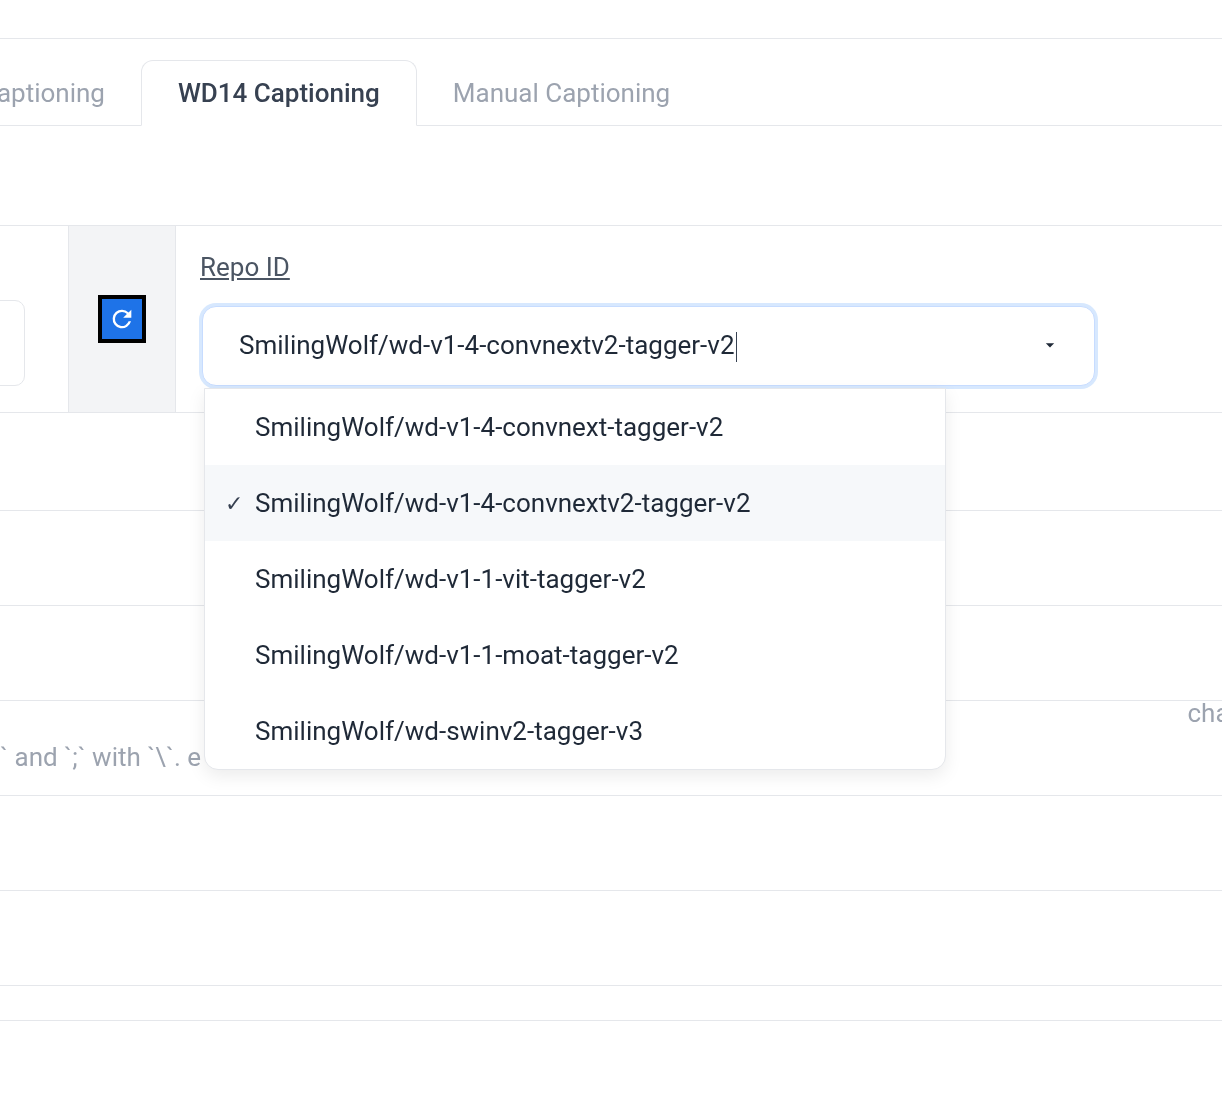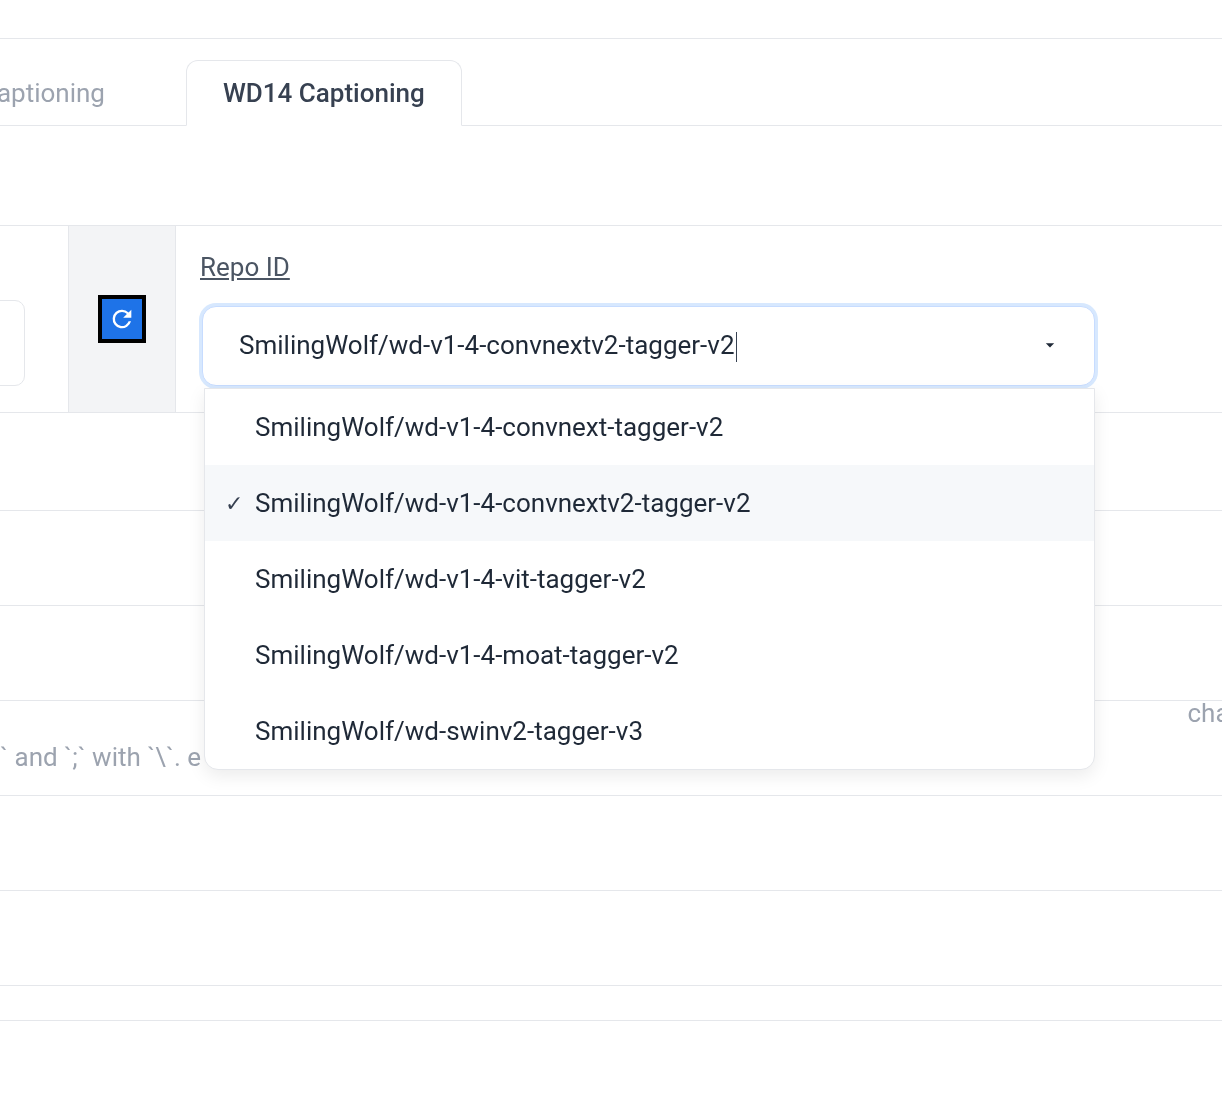--- a/index.html
+++ b/index.html
@@ -33,21 +33,20 @@
   .tab {
     height: 66px;
     padding: 0 36px;
     display: flex;
     align-items: center;
     font-size: 26px;
     color: #9ca3af;
     cursor: pointer;
     position: relative;
     bottom: -1px;
-    margin-left: 45px;
   }
   .tab.tab-first { padding-left: 0; padding-right: 36px; margin-left: -20px; }
   .tab.active {
     color: #374151;
     font-weight: 500;
     border: 1px solid #e5e7eb;
     border-bottom-color: #ffffff;
     border-top-left-radius: 12px;
     border-top-right-radius: 12px;
     background: #ffffff;
@@ -153,21 +152,21 @@
     right: 34px;
     top: 50%;
     transform: translateY(-50%);
   }
   .select-caret svg { width: 20px; height: 20px; fill: #1f2937; }
 
   .dropdown {
     position: absolute;
     top: 388px;
     left: 204px;
-    width: 891px;
+    width: 742px;
     background: #ffffff;
     border: 1px solid #e5e7eb;
     border-bottom-left-radius: 14px;
     border-bottom-right-radius: 14px;
     box-shadow: 0 6px 18px rgba(0,0,0,0.08);
     overflow: hidden;
     z-index: 10;
   }
   .dd-item {
     height: 76px;
@@ -208,20 +207,23 @@
 <body>
 
 <div class="top-rule"></div>
 
 <div class="tabs">
   <div class="tab tab-first">
     <span>Captioning</span>
   </div>
   <div class="tab active">
     <span>WD14 Captioning</span>
+  </div>
+  <div class="tab">
+    <span>Manual Captioning</span>
   </div>
 </div>
 
 <div class="content-rule rule-a"></div>
 <div class="content-rule rule-b"></div>
 <div class="content-rule rule-c"></div>
 <div class="content-rule rule-d"></div>
 <div class="content-rule rule-e"></div>
 <div class="content-rule rule-f"></div>
 <div class="content-rule rule-g"></div>
@@ -256,21 +258,21 @@
 
 <div class="dropdown">
   <div class="dd-item">
     <span>SmilingWolf/wd-v1-4-convnext-tagger-v2</span>
   </div>
   <div class="dd-item selected">
     <span class="dd-check">✓</span>
     <span>SmilingWolf/wd-v1-4-convnextv2-tagger-v2</span>
   </div>
   <div class="dd-item">
-    <span>SmilingWolf/wd-v1-4-vit-tagger-v2</span>
-  </div>
-  <div class="dd-item">
-    <span>SmilingWolf/wd-v1-4-moat-tagger-v2</span>
+    <span>SmilingWolf/wd-v1-1-vit-tagger-v2</span>
+  </div>
+  <div class="dd-item">
+    <span>SmilingWolf/wd-v1-1-moat-tagger-v2</span>
   </div>
   <div class="dd-item">
     <span>SmilingWolf/wd-swinv2-tagger-v3</span>
   </div>
 </div>
 
 </body></html>

